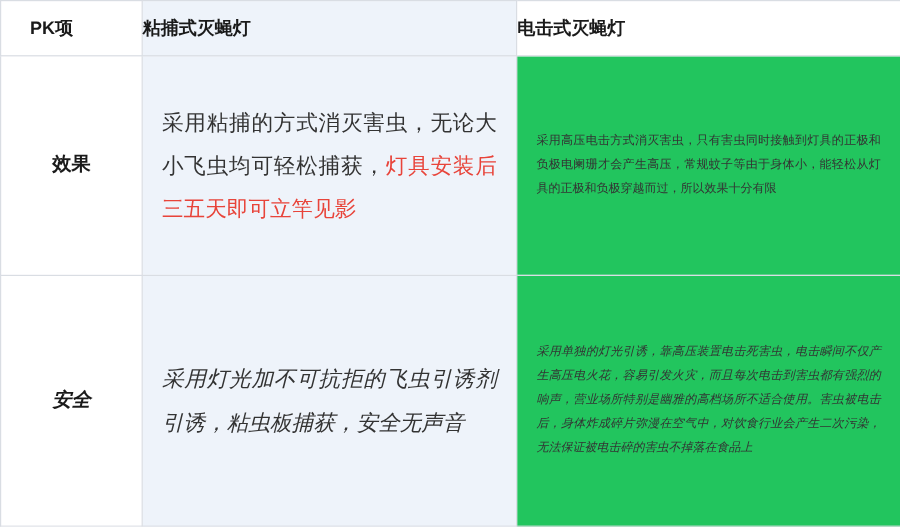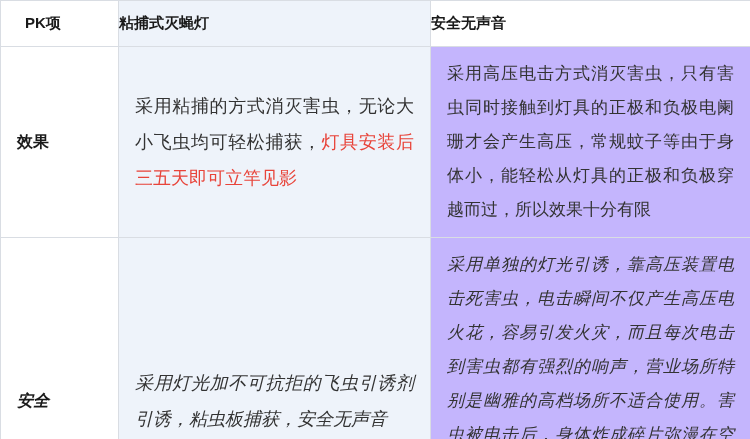--- a/index.html
+++ b/index.html
@@ -51,36 +51,37 @@
   }
   .head-row .h-elec {
     background: #ffffff;
   }
 
   
   .row-effect td { height: 182px; }
   .row-safety td { height: 209px; font-style: italic; }
 
   .cat-cell {
+    text-align: center;
     font-weight: bold;
     font-size: 16px;
     color: #1a1a1a;
     background: #ffffff;
   }
   .sticky-cell {
     background: #eef3fa;
     font-size: 18px;
     line-height: 2.0;
     color: #333;
     text-align: justify;
     text-justify: inter-ideograph;
   }
   .elec-cell {
-    background: #c4b5fd;
-    font-size: 17px;
+    background: #22c55e;
+    font-size: 10px;
     line-height: 2.0;
     color: #333;
     text-align: justify;
     text-justify: inter-ideograph;
   }
   .highlight {
     color: #e8443a;
   }
   .cell-inner {
     display: block;
@@ -92,21 +93,21 @@
 <table class="pk-table">
   <colgroup>
     <col class="c1">
     <col class="c2">
     <col class="c3">
   </colgroup>
   <tbody>
     <tr class="head-row">
       <td class="h-label">PK项</td>
       <td class="h-sticky">粘捕式灭蝇灯</td>
-      <td class="h-elec">安全无声音</td>
+      <td class="h-elec">电击式灭蝇灯</td>
     </tr>
 
     <tr class="row-effect">
       <td class="cat-cell">效果</td>
       <td class="sticky-cell">
         <span class="cell-inner"><span>采用粘捕的方式消灭害虫，无论大小飞虫均可轻松捕获，</span><span class="highlight">灯具安装后三五天即可立竿见影</span></span>
       </td>
       <td class="elec-cell">采用高压电击方式消灭害虫，只有害虫同时接触到灯具的正极和负极电阑珊才会产生高压，常规蚊子等由于身体小，能轻松从灯具的正极和负极穿越而过，所以效果十分有限</td>
     </tr>
 

